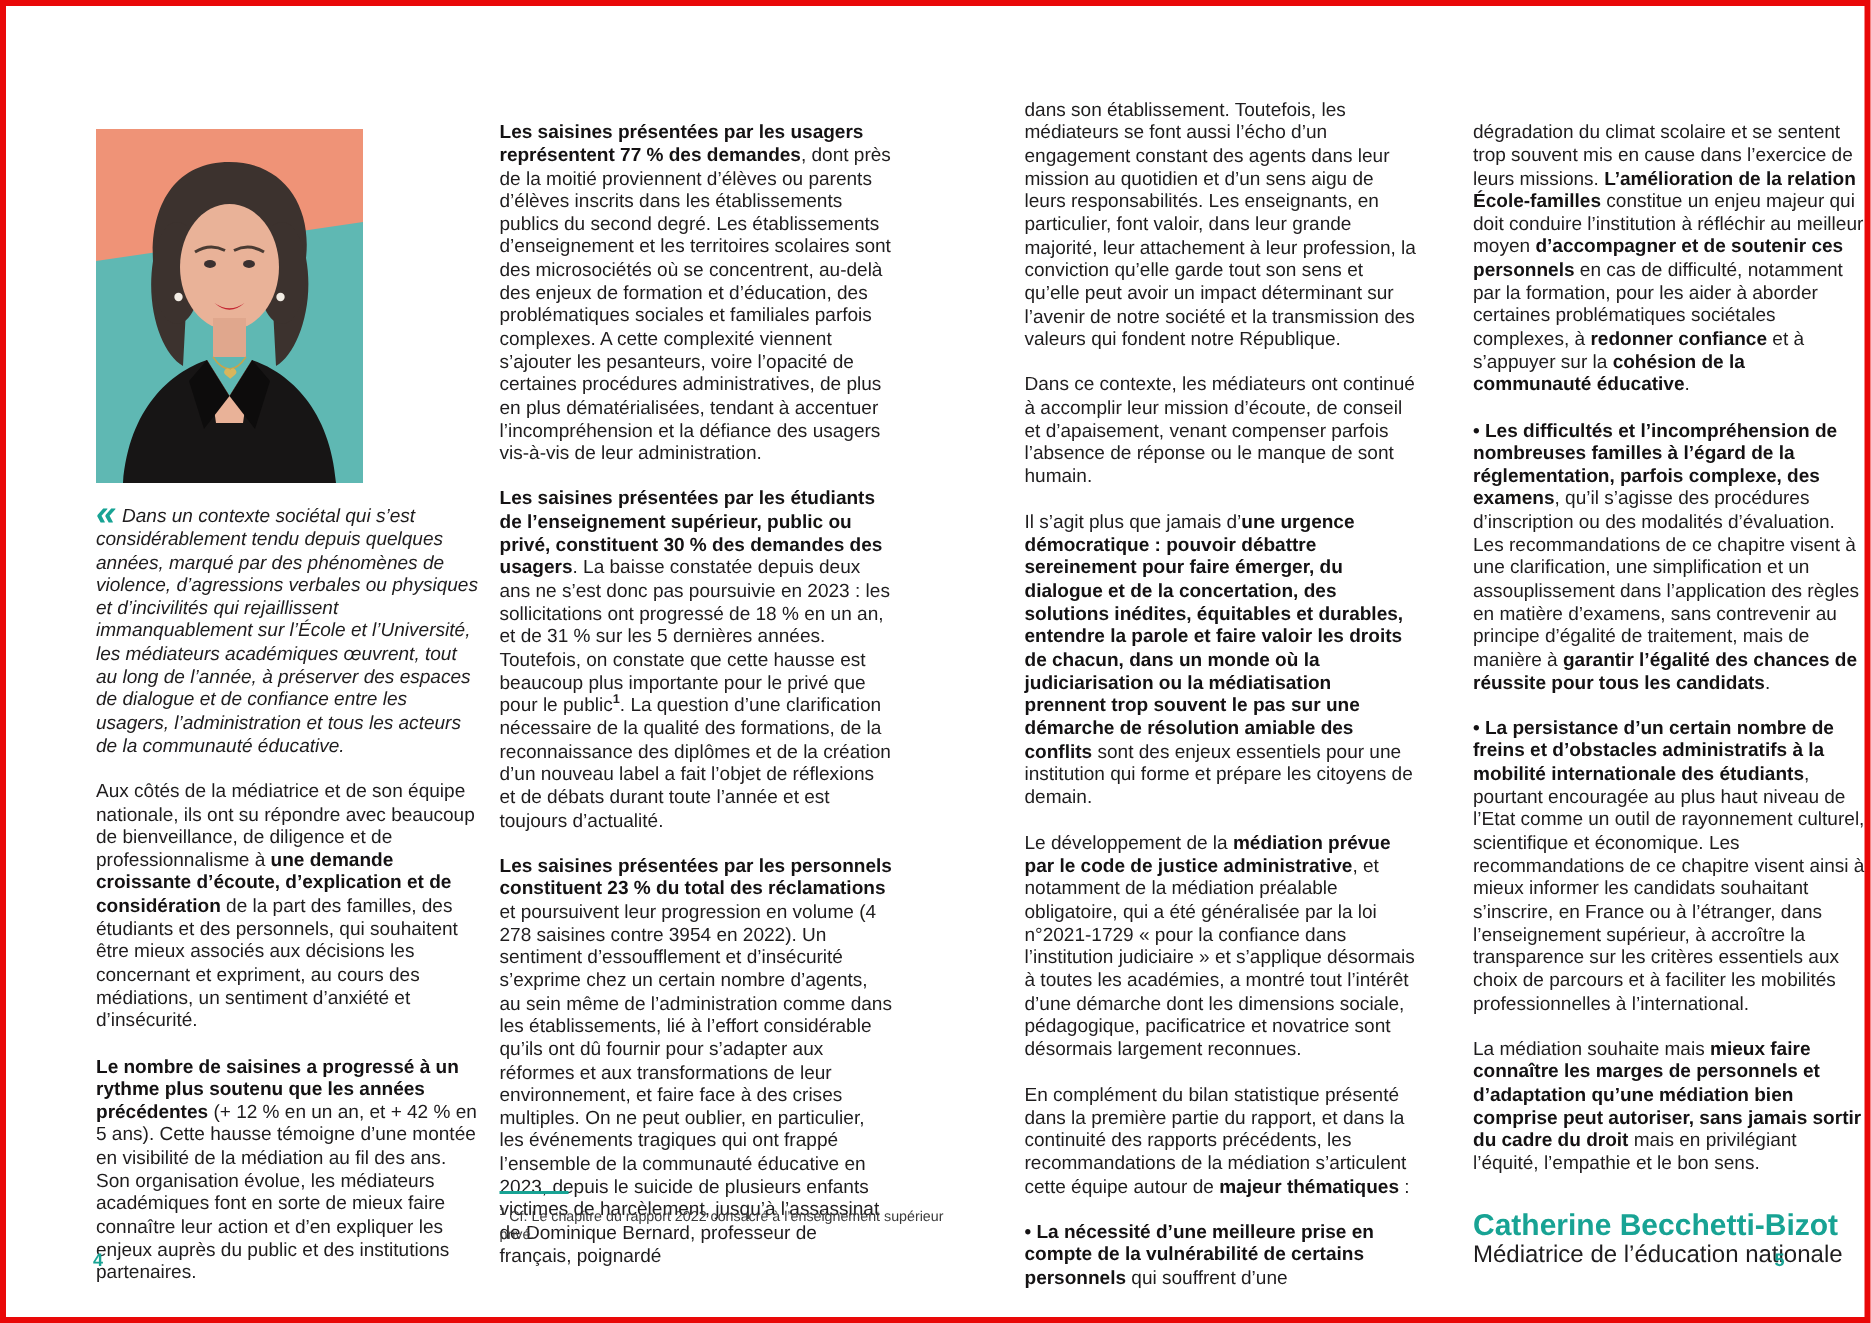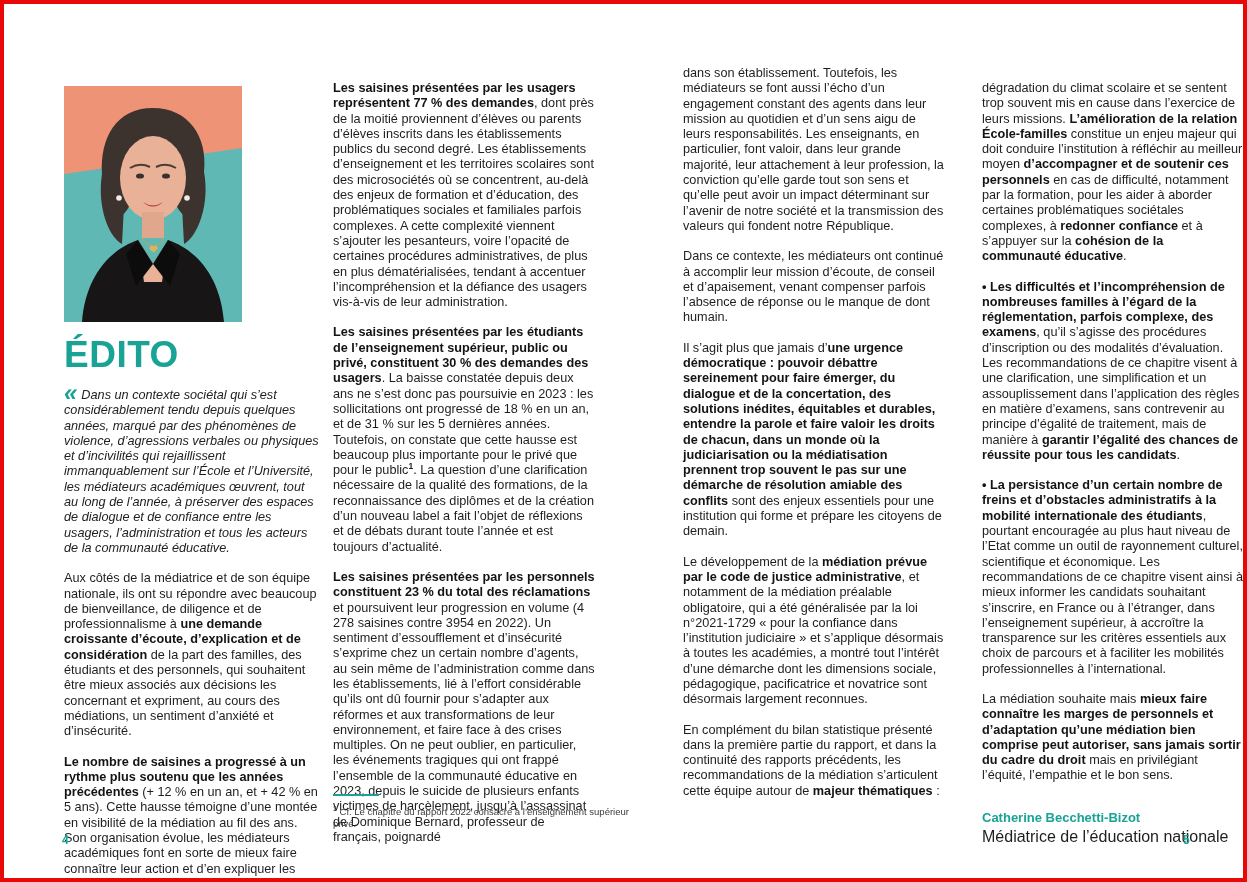--- a/index.html
+++ b/index.html
@@ -37,21 +37,21 @@
   }
   .footnote-rule{width:46px;height:2px;background:var(--accent);margin-bottom:7px;}
   .footnote-text{font-size:9.5px;color:#3a3a3a;line-height:12px;}
   .footnote-text sup{font-size:7px;font-weight:700;}
   .page-num{
     position:absolute;font-size:12px;font-weight:700;color:var(--accent);
   }
   .page-num-left{left:62px;top:833px;}
   .page-num-right{left:1183px;top:833px;}
   .signature{margin-top:24px;}
-  .sig-name{color:var(--accent);font-weight:700;font-size:13px;line-height:19px;}
+  .sig-name{color:var(--accent);font-weight:700;font-size:20px;line-height:19px;}
   .sig-role{font-size:16px;line-height:19px;color:#1f1d1e;}
 </style>
 </head>
 <body>
 
 <div class="red-frame"></div>
 
 <div>
   <div class="col col-a">
     <svg class="photo" viewBox="0 0 178 236" xmlns="http://www.w3.org/2000/svg">
@@ -77,21 +77,20 @@
       <rect x="78" y="126" width="22" height="26" fill="#e0a78d"></rect>
 
       <path d="M18,236 C22,186 50,162 74,154 L89,178 L104,154 C128,162 156,186 160,236 Z" fill="#171515"></path>
       <path d="M74,154 L89,178 L104,154 L98,196 L80,196 Z" fill="#e9b298"></path>
       <path d="M74,154 L89,178 L72,200 L62,168 Z" fill="#0d0c0c"></path>
       <path d="M104,154 L89,178 L106,200 L116,168 Z" fill="#0d0c0c"></path>
 
       <path d="M78,152 q11,16 22,0" stroke="#c9a44a" stroke-width="1" fill="none"></path>
       <path d="M87,163 l2.5,-2.5 q2,-2 3.5,0 q1.5,2 -0.5,3.5 l-3,2.5 l-3,-2.5 q-2,-1.5 -0.5,-3.5 q1.5,-2 3.5,0 Z" fill="#d9b55c"></path>
     </svg>
-    <h1 class="edito-title">ÉDITO</h1>
     <div>
         <p class="para first-para"><span class="qmark">«</span><span>Dans un contexte sociétal qui s’est considérablement tendu depuis quelques années, marqué par des phénomènes de violence, d’agressions verbales ou physiques et d’incivilités qui rejaillissent immanquablement sur l’École et l’Université, les médiateurs académiques œuvrent, tout au long de l’année, à préserver des espaces de dialogue et de confiance entre les usagers, l’administration et tous les acteurs de la communauté éducative.</span></p>
         <p class="para"><span>Aux côtés de la médiatrice et de son équipe nationale, ils ont su répondre avec beaucoup de bienveillance, de diligence et de professionnalisme à </span><span class="b">une demande croissante d’écoute, d’explication et de considération</span><span> de la part des familles, des étudiants et des personnels, qui souhaitent être mieux associés aux décisions les concernant et expriment, au cours des médiations, un sentiment d’anxiété et d’insécurité.</span></p>
         <p class="para"><span class="b">Le nombre de saisines a progressé à un rythme plus soutenu que les années précédentes</span><span> (+ 12 % en un an, et + 42 % en 5 ans). Cette hausse témoigne d’une montée en visibilité de la médiation au fil des ans. Son organisation évolue, les médiateurs académiques font en sorte de mieux faire connaître leur action et d’en expliquer les enjeux auprès du public et des institutions partenaires.</span></p>
       </div>
   </div>
 
   <div class="col col-b">
       <p class="para"><span class="b">Les saisines présentées par les usagers représentent 77 % des demandes</span><span>, dont près de la moitié proviennent d’élèves ou parents d’élèves inscrits dans les établissements publics du second degré. Les établissements d’enseignement et les territoires scolaires sont des microsociétés où se concentrent, au-delà des enjeux de formation et d’éducation, des problématiques sociales et familiales parfois complexes. A cette complexité viennent s’ajouter les pesanteurs, voire l’opacité de certaines procédures administratives, de plus en plus dématérialisées, tendant à accentuer l’incompréhension et la défiance des usagers vis-à-vis de leur administration.</span></p>
       <p class="para"><span class="b">Les saisines présentées par les étudiants de l’enseignement supérieur, public ou privé, constituent 30 % des demandes des usagers</span><span>. La baisse constatée depuis deux ans ne s’est donc pas poursuivie en 2023 : les sollicitations ont progressé de 18 % en un an, et de 31 % sur les 5 dernières années. Toutefois, on constate que cette hausse est beaucoup plus importante pour le privé que pour le public</span><sup>1</sup><span>. La question d’une clarification nécessaire de la qualité des formations, de la reconnaissance des diplômes et de la création d’un nouveau label a fait l’objet de réflexions et de débats durant toute l’année et est toujours d’actualité.</span></p>
@@ -102,24 +101,25 @@
     <div class="footnote-rule"></div>
     <div class="footnote-text"><sup>1</sup><span> Cf. Le chapitre du rapport 2022 consacré à l’enseignement supérieur privé.</span></div>
   </div>
 
   <div class="page-num page-num-left">4</div>
 </div>
 
 <div>
   <div class="col col-c">
       <p class="para"><span>dans son établissement. Toutefois, les médiateurs se font aussi l’écho d’un engagement constant des agents dans leur mission au quotidien et d’un sens aigu de leurs responsabilités. Les enseignants, en particulier, font valoir, dans leur grande majorité, leur attachement à leur profession, la conviction qu’elle garde tout son sens et qu’elle peut avoir un impact déterminant sur l’avenir de notre société et la transmission des valeurs qui fondent notre République.</span></p>
-      <p class="para"><span>Dans ce contexte, les médiateurs ont continué à accomplir leur mission d’écoute, de conseil et d’apaisement, venant compenser parfois l’absence de réponse ou le manque de dont humain.</span></p>
+      <p class="para"><span>Dans ce contexte, les médiateurs ont continué à accomplir leur mission d’écoute, de conseil et d’apaisement, venant compenser parfois l’absence de réponse ou le manque de sont humain.</span></p>
       <p class="para"><span>Il s’agit plus que jamais d’</span><span class="b">une urgence démocratique : pouvoir débattre sereinement pour faire émerger, du dialogue et de la concertation, des solutions inédites, équitables et durables, entendre la parole et faire valoir les droits de chacun, dans un monde où la judiciarisation ou la médiatisation prennent trop souvent le pas sur une démarche de résolution amiable des conflits</span><span> sont des enjeux essentiels pour une institution qui forme et prépare les citoyens de demain.</span></p>
       <p class="para"><span>Le développement de la </span><span class="b">médiation prévue par le code de justice administrative</span><span>, et notamment de la médiation préalable obligatoire, qui a été généralisée par la loi n°2021-1729 « pour la confiance dans l’institution judiciaire » et s’applique désormais à toutes les académies, a montré tout l’intérêt d’une démarche dont les dimensions sociale, pédagogique, pacificatrice et novatrice sont désormais largement reconnues.</span></p>
       <p class="para"><span>En complément du bilan statistique présenté dans la première partie du rapport, et dans la continuité des rapports précédents, les recommandations de la médiation s’articulent cette équipe autour de </span><span class="b">majeur thématiques</span><span> :</span></p>
+      <p class="para"><span class="b">• La nécessité d’une meilleure prise en compte de la vulnérabilité de certains personnels</span><span> qui souffrent d’une</span></p>
     </div>
 
   <div class="col col-d">
     <div>
         <p class="para"><span>dégradation du climat scolaire et se sentent trop souvent mis en cause dans l’exercice de leurs missions. </span><span class="b">L’amélioration de la relation École-familles</span><span> constitue un enjeu majeur qui doit conduire l’institution à réfléchir au meilleur moyen </span><span class="b">d’accompagner et de soutenir ces personnels</span><span> en cas de difficulté, notamment par la formation, pour les aider à aborder certaines problématiques sociétales complexes, à </span><span class="b">redonner confiance</span><span> et à s’appuyer sur la </span><span class="b">cohésion de la communauté éducative</span><span>.</span></p>
         <p class="para"><span class="b">• Les difficultés et l’incompréhension de nombreuses familles à l’égard de la réglementation, parfois complexe, des examens</span><span>, qu’il s’agisse des procédures d’inscription ou des modalités d’évaluation. Les recommandations de ce chapitre visent à une clarification, une simplification et un assouplissement dans l’application des règles en matière d’examens, sans contrevenir au principe d’égalité de traitement, mais de manière à </span><span class="b">garantir l’égalité des chances de réussite pour tous les candidats</span><span>.</span></p>
         <p class="para"><span class="b">• La persistance d’un certain nombre de freins et d’obstacles administratifs à la mobilité internationale des étudiants</span><span>, pourtant encouragée au plus haut niveau de l’Etat comme un outil de rayonnement culturel, scientifique et économique. Les recommandations de ce chapitre visent ainsi à mieux informer les candidats souhaitant s’inscrire, en France ou à l’étranger, dans l’enseignement supérieur, à accroître la transparence sur les critères essentiels aux choix de parcours et à faciliter les mobilités professionnelles à l’international.</span></p>
         <p class="para"><span>La médiation souhaite mais </span><span class="b">mieux faire connaître les marges de personnels et d’adaptation qu’une médiation bien comprise peut autoriser, sans jamais sortir du cadre du droit</span><span> mais en privilégiant l’équité, l’empathie et le bon sens.</span></p>
       </div>
     <div class="signature">

